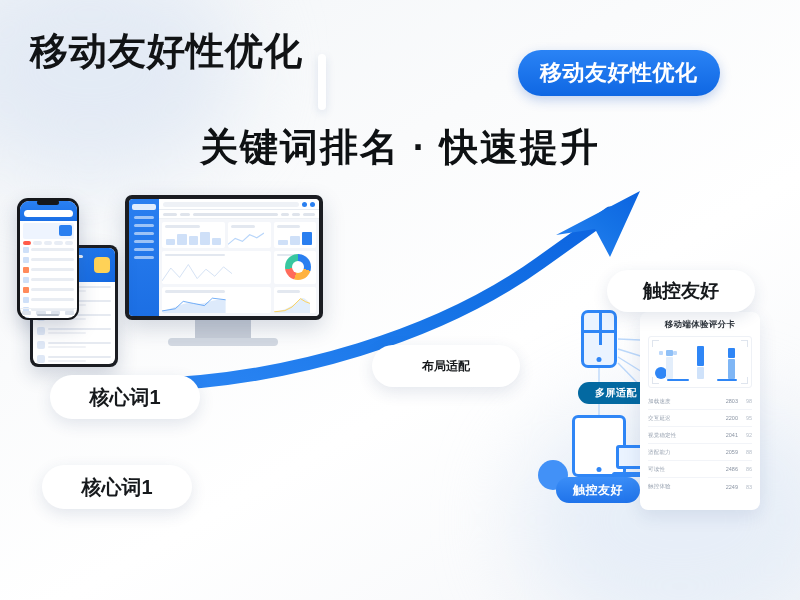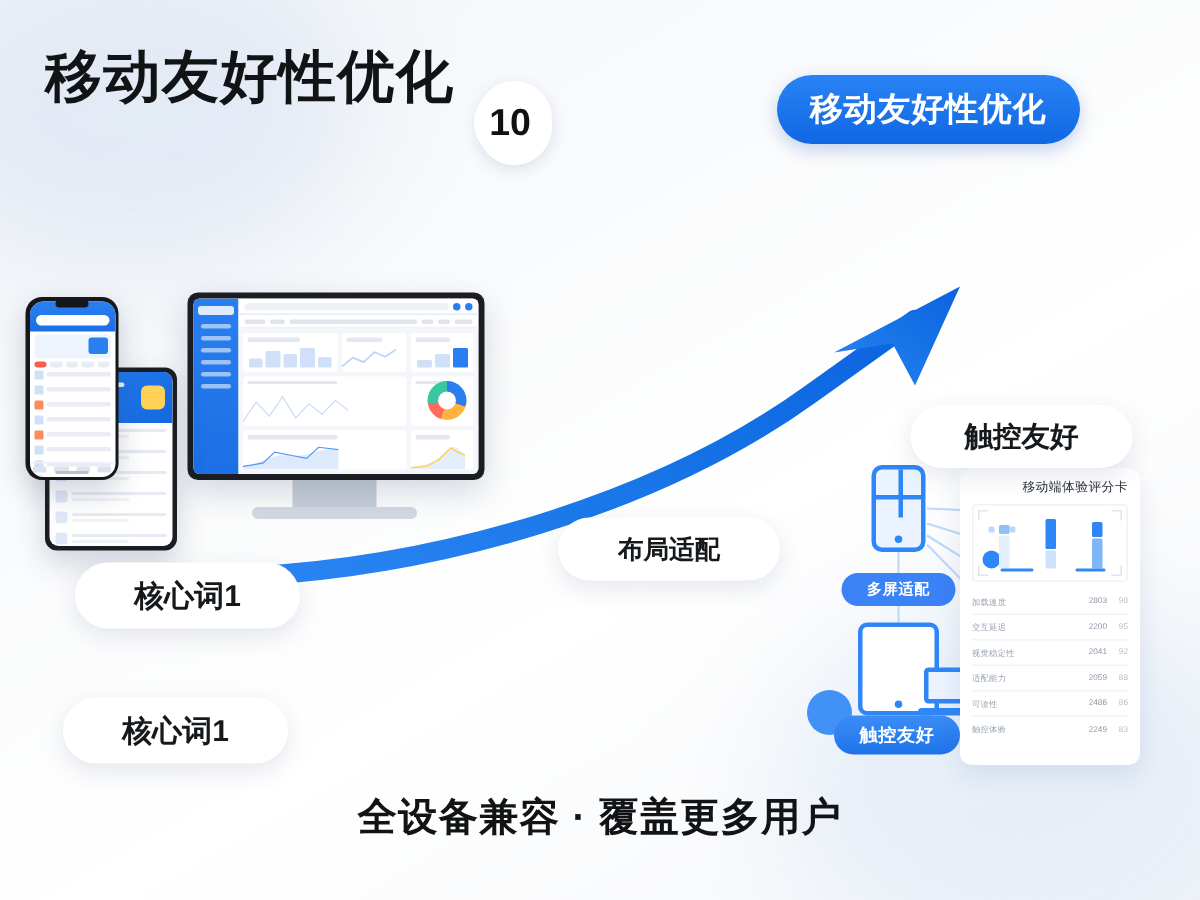--- a/index.html
+++ b/index.html
@@ -61,21 +61,21 @@
   
   .chip{
     position:absolute; background:#fff; border-radius:22px;
     display:flex;align-items:center;justify-content:center;
     box-shadow:0 5px 16px rgba(30,60,110,.12);
     font-weight:700;color:#16191c;white-space:nowrap;
   }
   .chip-kw1{ left:50px; top:375px; width:150px; height:44px; font-size:20px;}
   .chip-kw2{ left:195px; top:418px; width:150px; height:44px; font-size:20px;}
   .chip-kw3{ left:42px; top:465px; width:150px; height:44px; font-size:20px;}
-  .chip-layout{ left:372px; top:345px; width:148px; height:42px; font-size:17px;}
+  .chip-layout{ left:372px; top:345px; width:148px; height:42px; font-size:12px;}
   .chip-touch{ left:607px; top:270px; width:148px; height:42px; font-size:19px;}
 
   
   .devices{ position:absolute; left:20px; top:190px; width:320px; height:180px;}
 
   .monitor{ position:absolute; left:105px; top:5px; width:198px; height:125px;
     background:#1b1d22; border-radius:7px; padding:4px;
     box-shadow:0 8px 22px rgba(30,50,90,.18);}
   .mon-screen{ width:100%;height:100%;background:#f6f8fb;border-radius:4px;overflow:hidden;display:flex;}
   .mon-stand{ position:absolute;left:175px;top:130px;width:56px;height:18px;background:#c8ced8;}
@@ -136,34 +136,34 @@
   .ph-home{position:absolute;bottom:2px;left:50%;transform:translateX(-50%);width:22px;height:2px;background:#b9c1cc;border-radius:2px;}
 
   
   .diagram{position:absolute;left:548px;top:305px;width:115px;height:205px;}
   .d-phone-sm{position:absolute;left:33px;top:5px;width:36px;height:58px;border:3px solid #2f86f6;border-radius:7px;background:#eaf3ff;}
   .d-phone-sm .sp{position:absolute;left:0;right:0;top:17px;height:3px;background:#2f86f6;}
   .d-phone-sm .vl{position:absolute;top:0;bottom:20px;left:50%;width:3px;background:#2f86f6;}
   .d-phone-sm .hm{position:absolute;bottom:3px;left:50%;transform:translateX(-50%);width:5px;height:5px;border-radius:50%;background:#2f86f6;}
   .d-pill{position:absolute;border-radius:14px;display:flex;align-items:center;justify-content:center;
     font-size:10px;font-weight:700;color:#fff;letter-spacing:.5px;white-space:nowrap;}
-  .d-pill-1{left:13px;top:77px;width:76px;height:22px;background:#3b82f6;}
+  .d-pill-1{left:30px;top:77px;width:76px;height:22px;background:#0369a1;}
   .d-pill-2{left:8px;top:172px;width:84px;height:26px;background:linear-gradient(180deg,#3b8ef7,#1f73ea);font-size:12px;}
   .d-tab{position:absolute;left:24px;top:110px;width:54px;height:62px;border:3px solid #2f86f6;border-radius:6px;background:#fff;}
   .d-tab .hm{position:absolute;bottom:2px;left:50%;transform:translateX(-50%);width:5px;height:5px;border-radius:50%;background:#2f86f6;}
   .d-lap{position:absolute;left:64px;top:140px;width:44px;height:32px;}
   .d-lap .scr{position:absolute;left:4px;top:0;width:38px;height:24px;border:3px solid #2f86f6;border-radius:3px;background:#eaf3ff;}
   .d-lap .base{position:absolute;left:0;bottom:0;width:44px;height:5px;background:#2f86f6;border-radius:3px;}
   .d-conn{position:absolute;left:0;top:0;}
   .d-circle{position:absolute;left:-10px;top:155px;width:30px;height:30px;border-radius:50%;background:#2f86f6;opacity:.9;}
 
   
   .scard{position:absolute;left:640px;top:312px;width:120px;height:198px;background:#fff;border-radius:8px;
     box-shadow:0 6px 18px rgba(30,60,120,.10);padding:7px 8px;}
-  .sc-title{font-size:8.5px;font-weight:400;color:#2b3138;text-align:right;margin-bottom:5px;letter-spacing:.3px;}
+  .sc-title{font-size:8.5px;font-weight:700;color:#2b3138;text-align:center;margin-bottom:5px;letter-spacing:.3px;}
   .sc-chart{height:52px;border:1px solid #eef1f6;border-radius:3px;position:relative;padding:4px;}
   .sc-chart .corner{position:absolute;width:7px;height:7px;border-color:#dfe5ee;border-style:solid;}
   .sc-bars{position:absolute;left:8px;right:8px;bottom:8px;height:38px;display:flex;align-items:flex-end;gap:7px;}
   .sc-bars .col{flex:1;display:flex;flex-direction:column;justify-content:flex-end;align-items:center;gap:1px;}
   .sc-bars .col i{width:7px;display:block;border-radius:1px;}
   .sc-blob{position:absolute;left:6px;bottom:8px;width:12px;height:12px;border-radius:50%;background:#2f86f6;}
   .sc-dots{position:absolute;left:10px;top:14px;display:flex;gap:3px;}
   .sc-dots i{width:4px;height:4px;border-radius:1px;background:#bcd8fa;display:block;}
   .sc-rows{margin-top:5px;}
   .sc-row{display:flex;align-items:center;height:17px;border-bottom:1px solid #f2f4f8;font-size:5.5px;color:#9aa4b2;}
@@ -177,29 +177,27 @@
 <body>
 
 <div id="stage">
 
   <div class="glow" style="left:-60px;top:-40px;width:300px;height:220px;background:rgba(225,233,244,.9);"></div>
   <div class="glow" style="right:-40px;bottom:-40px;width:320px;height:240px;background:rgba(228,236,247,.85);"></div>
 
   <div class="hdr-title">移动友好性优化</div>
 
   <div class="top-badge">
-    <div class="top-num">
-      <span>10</span>
-    </div>
   </div>
 
   <div class="hdr-pill">
     <span>移动友好性优化</span>
   </div>
 
+  <div class="sub-title">关键词排名 · 快速提升</div>
 
   <svg class="arrow-svg" width="560" height="220" viewBox="0 0 560 220">
     <defs>
       <linearGradient id="ag" x1="0" y1="1" x2="1" y2="0">
         <stop offset="0%" stop-color="#2c86f4"></stop>
         <stop offset="55%" stop-color="#1573E6"></stop>
         <stop offset="100%" stop-color="#0c63e0"></stop>
       </linearGradient>
     </defs>
     <path d="M6,200 C150,196 300,150 400,78 L470,28" stroke="url(#ag)" stroke-width="13" fill="none" stroke-linecap="round"></path>
@@ -512,14 +510,13 @@
   <div class="chip chip-touch">
     <span>触控友好</span>
   </div>
   <div class="chip chip-kw1">
     <span>核心词1</span>
   </div>
   <div class="chip chip-kw3">
     <span>核心词1</span>
   </div>
 
-  <div class="foot-title">全设备兼容 · 覆盖更多用户</div>
 </div>
 
 </body></html>

